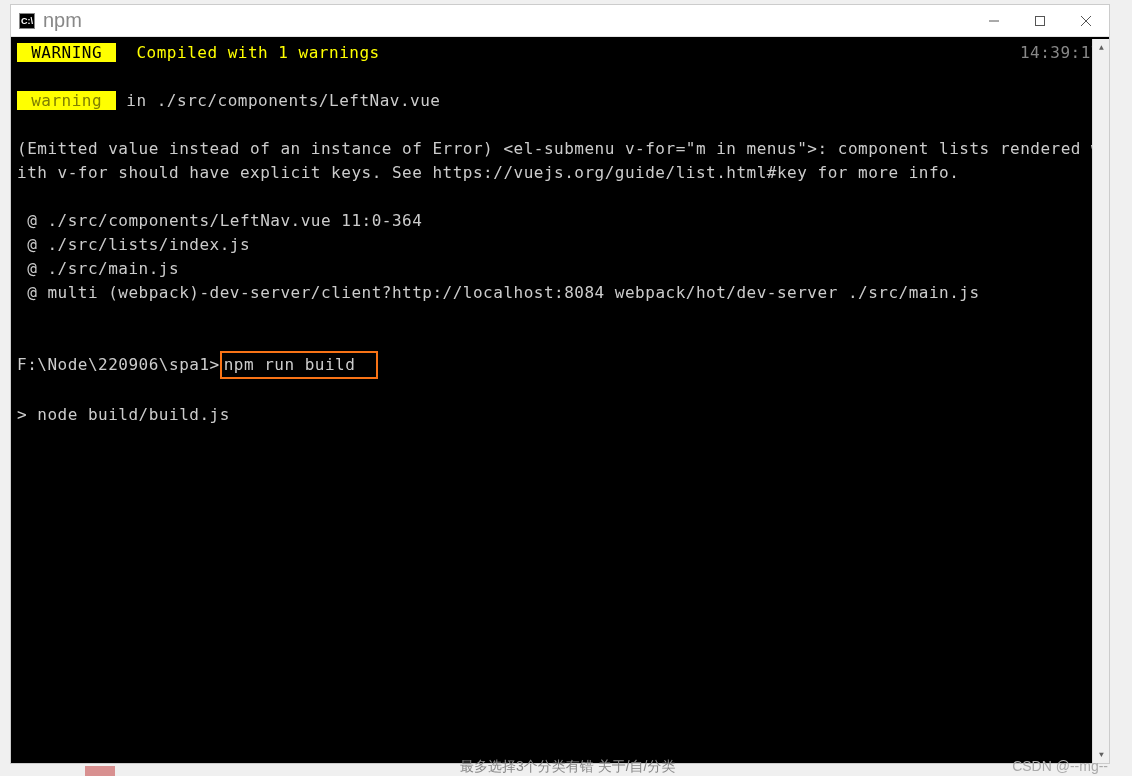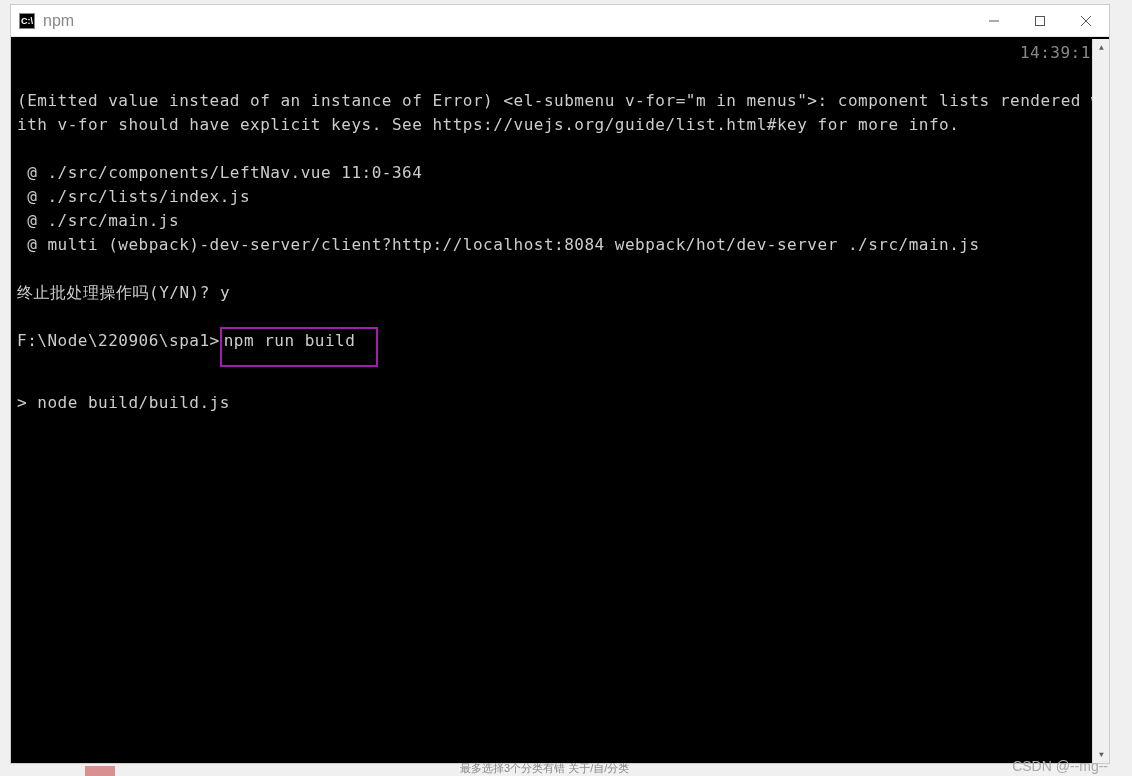--- a/index.html
+++ b/index.html
@@ -42,21 +42,21 @@
       display: flex;
       align-items: center;
       justify-content: center;
       font-size: 9px;
       color: #fff;
       font-family: Arial, sans-serif;
       font-weight: bold;
     }
     .titlebar-text {
       color: #888;
-      font-size: 16px;
+      font-size: 20px;
       font-family: "Segoe UI", Arial, sans-serif;
       flex: 1;
     }
     .titlebar-controls {
       display: flex;
       height: 100%;
     }
     .titlebar-btn {
       width: 46px;
       height: 100%;
@@ -103,23 +103,23 @@
       position: absolute;
       right: 8px;
       top: 4px;
       color: #888;
     }
     .line {
       white-space: pre-wrap;
       word-break: break-all;
     }
     .highlight-box {
-      border: 2px solid #a21caf;
+      border: 2px solid #f97316;
       display: inline-block;
-      padding: 0 10px 12px 2px;
+      padding: 0 10px 0 2px;
       margin-top: -2px;
     }
     .scrollbar {
       position: absolute;
       right: 0;
       top: 34px;
       width: 17px;
       height: 724px;
       background: #f0f0f0;
       border-left: 1px solid #ddd;
@@ -143,21 +143,21 @@
       bottom: 2px;
       right: 24px;
       font-size: 14px;
       color: #aaa;
       font-family: Arial, sans-serif;
     }
     .page-bg-fragment {
       position: absolute;
       bottom: 0;
       left: 460px;
-      font-size: 11px;
+      font-size: 14px;
       color: #888;
       font-family: "Microsoft YaHei", Arial, sans-serif;
     }
     .page-bg-strip {
       position: absolute;
       bottom: 0;
       left: 85px;
       width: 30px;
       height: 10px;
       background: #d89090;
@@ -185,30 +185,31 @@
         <svg viewBox="0 0 10 10">
             <line x1="0" y1="0" x2="10" y2="10"></line>
             <line x1="10" y1="0" x2="0" y2="10"></line>
           </svg>
       </div>
     </div>
   </div>
 
   <div class="terminal">
     <span class="time">14:39:17</span>
-    <div class="line">&nbsp;</div>
+    <div class="line"><span class="warning-badge"> WARNING </span>  <span class="yellow-text">Compiled with 1 warnings</span></div>
+    <div class="line">&nbsp;</div>
+    <div class="line"><span class="warning-lc"> warning </span><span> in ./src/components/LeftNav.vue</span></div>
     <div class="line">&nbsp;</div>
     <div class="line">(Emitted value instead of an instance of Error) &lt;el-submenu v-for="m in menus"&gt;: component lists rendered with v-for should have explicit keys. See https://vuejs.org/guide/list.html#key for more info.</div>
     <div class="line">&nbsp;</div>
     <div class="line"> @ ./src/components/LeftNav.vue 11:0-364</div>
     <div class="line"> @ ./src/lists/index.js</div>
     <div class="line"> @ ./src/main.js</div>
     <div class="line"> @ multi (webpack)-dev-server/client?http://localhost:8084 webpack/hot/dev-server ./src/main.js</div>
     <div class="line">&nbsp;</div>
-    <div class="line">终止批处理操作吗(Y/N)? y</div>
     <div class="line">&nbsp;</div>
     <div class="line"><span>F:\Node\220906\spa1&gt;</span><span class="highlight-box">npm run build </span></div>
     <div class="line">&nbsp;</div>
     <div class="line">&gt; node build/build.js</div>
   </div>
 
   <div class="scrollbar">
     <div class="scrollbar-arrow">▲</div>
     <div class="scrollbar-arrow bottom">▼</div>
   </div>

